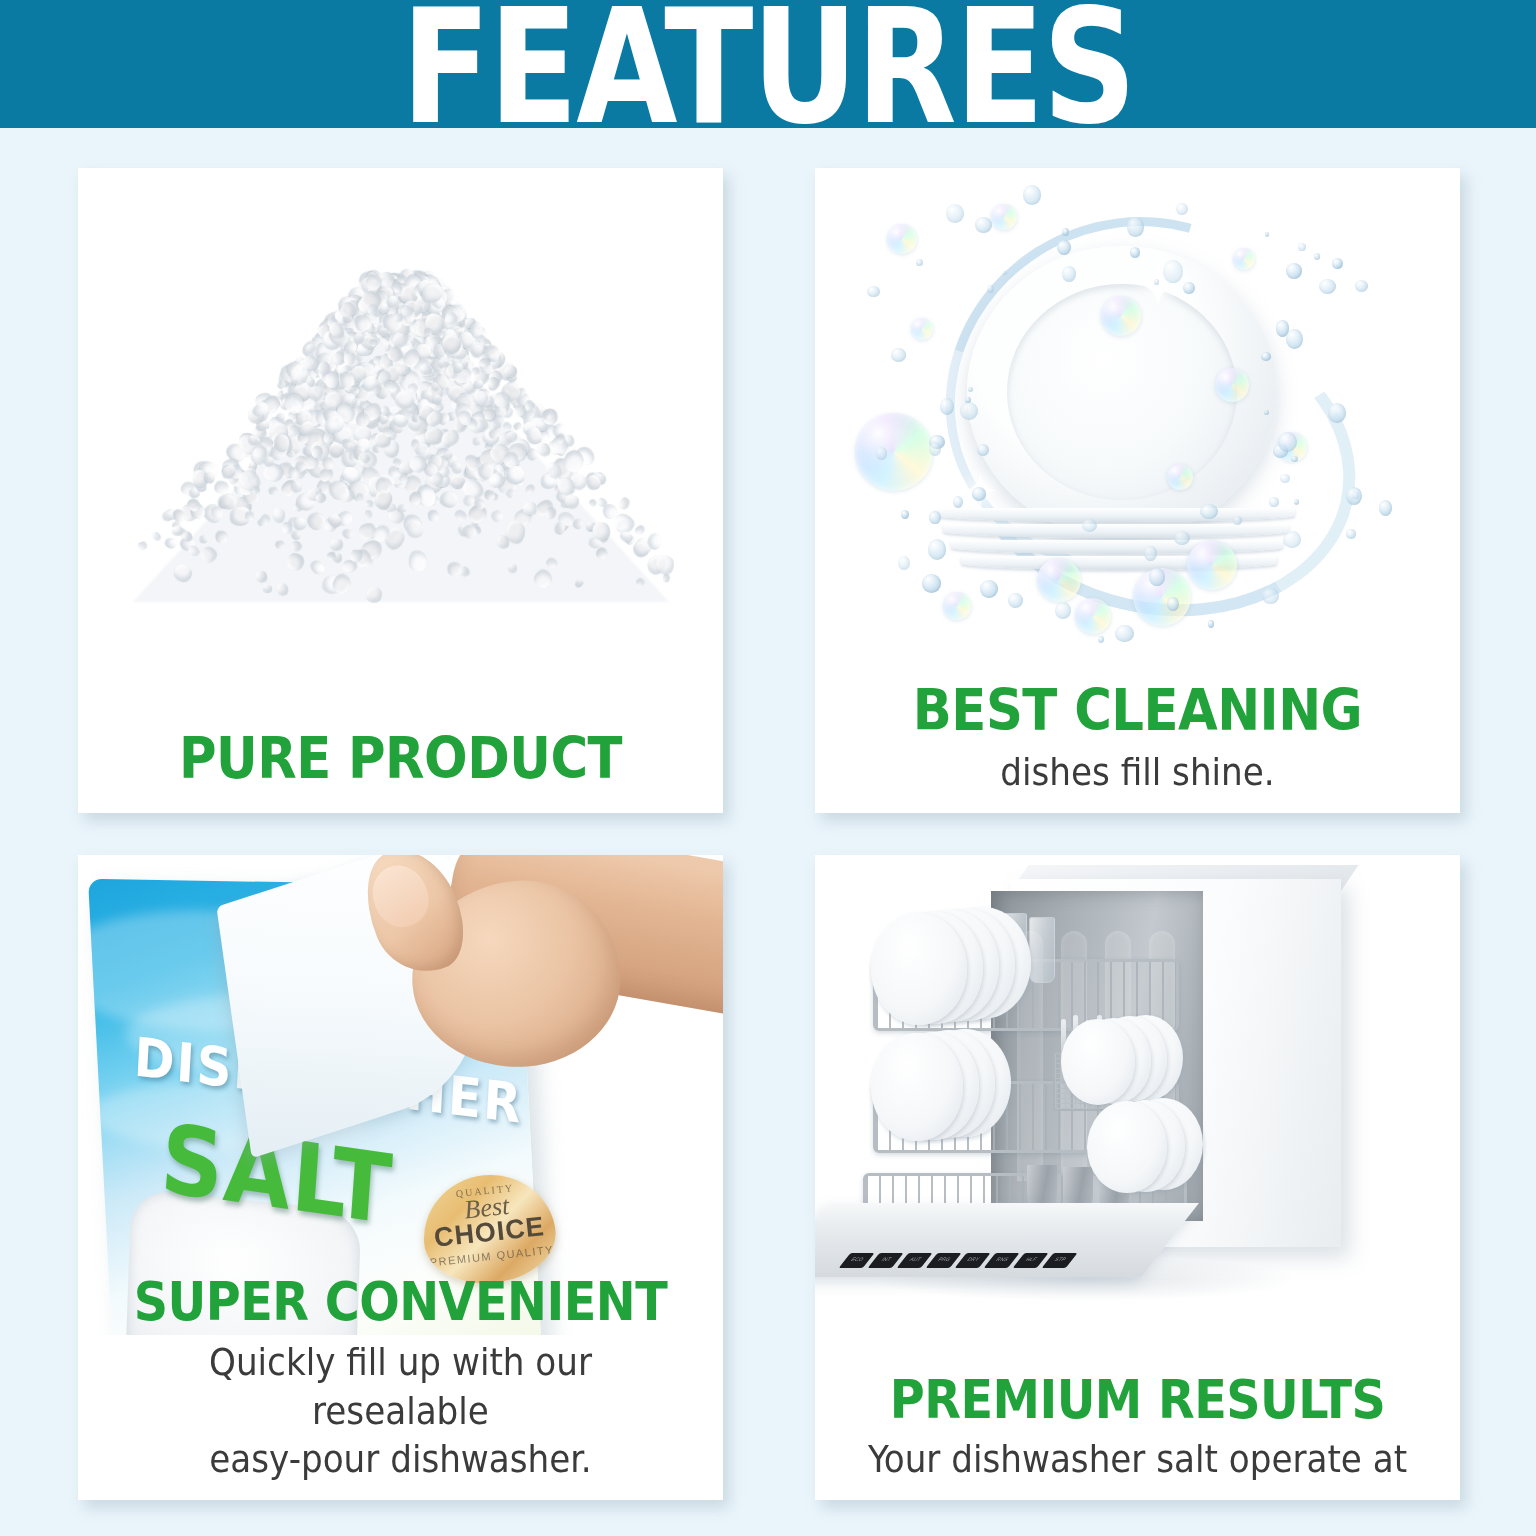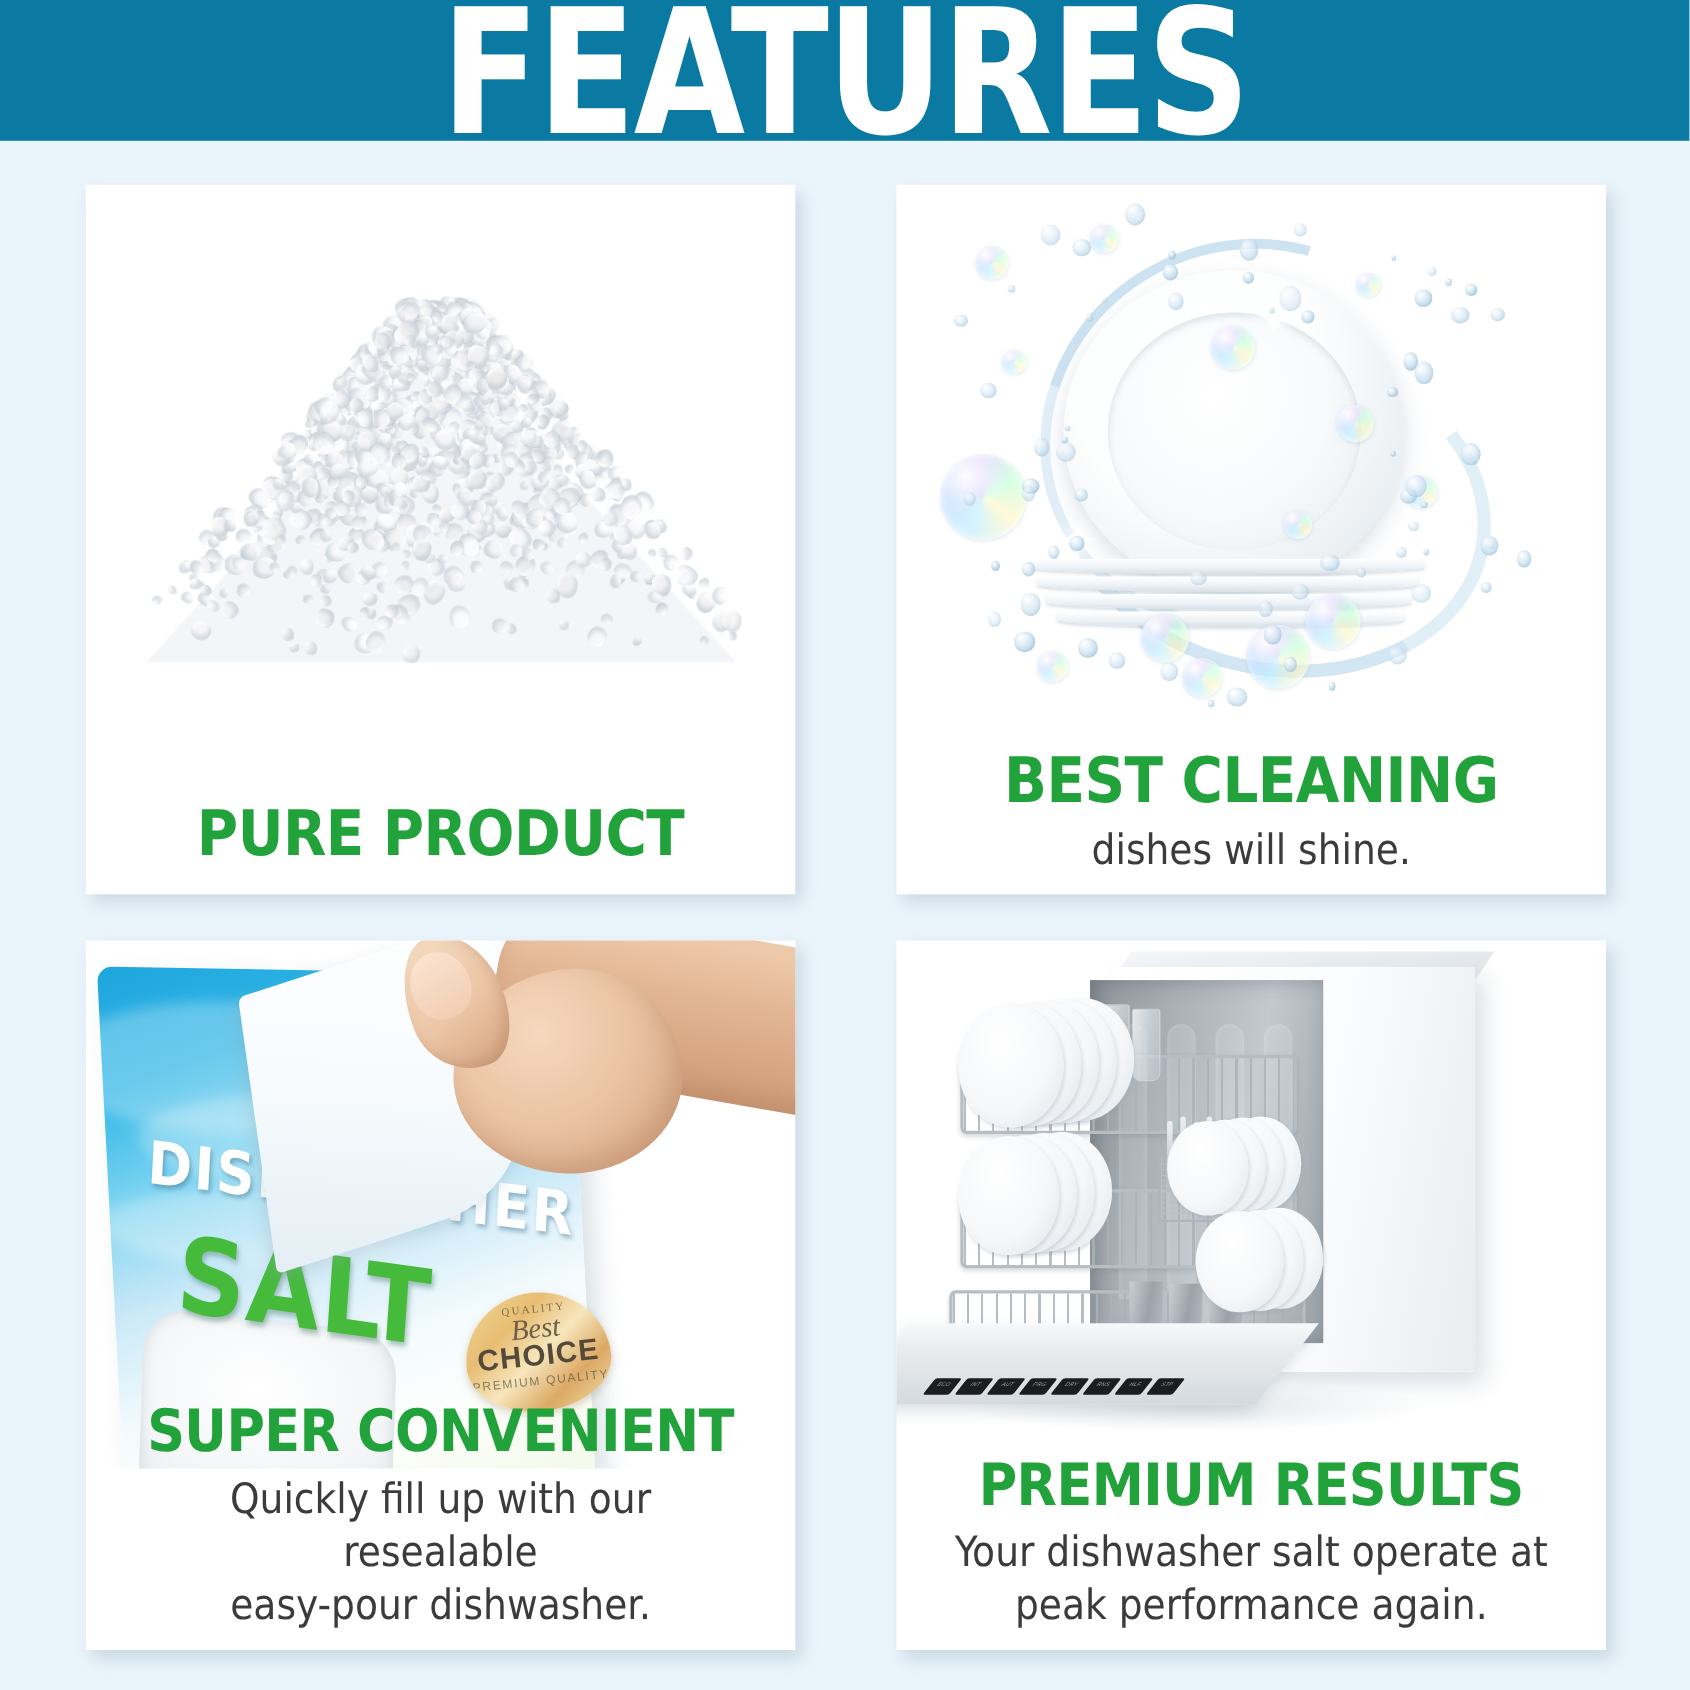--- a/index.html
+++ b/index.html
@@ -1833,21 +1833,21 @@
             <div class="droplet" style="left: 150.485px; top: 229.329px; width: 5.63326px; height: 6.07351px; opacity: 0.89;"></div>
             <div class="droplet" style="left: 348.325px; top: 92.2014px; width: 19.8771px; height: 23.0061px; opacity: 0.5;"></div>
             <div class="droplet" style="left: 266.55px; top: 351.078px; width: 15.069px; height: 12.8694px; opacity: 0.58;"></div>
             <div class="droplet" style="left: 193.061px; top: 424.617px; width: 15.3245px; height: 15.5664px; opacity: 0.72;"></div>
             <div class="droplet" style="left: 300.352px; top: 456.552px; width: 18.5066px; height: 17.243px; opacity: 0.75;"></div>
           </div>
       </div>
       <div class="card-text">
         <div class="card-title">BEST CLEANING</div>
         <div class="card-desc">
-          <span class="line">dishes will shine.</span>
+          <span class="line">dishes fill shine.</span>
         </div>
       </div>
     </div>
 
     <div class="card">
       <div class="card-media">
         <div class="pouch-wrap">
           <div class="pouch-body">
             <div class="pouch-swirl" style="left:-40px; top:30px; width:300px; height:120px;"></div>
             <div class="pouch-swirl" style="left:30px; top:110px; width:340px; height:90px;"></div>
@@ -1956,19 +1956,18 @@
             <div class="dw-plate" style="left: 294px; top: 159.5px; width: 74px; height: 86px; z-index: 37;"></div>
             <div class="dw-plate" style="left: 272px; top: 246px; width: 80px; height: 92px; z-index: 40;"></div>
             <div class="dw-plate" style="left: 290px; top: 244.5px; width: 80px; height: 92px; z-index: 39;"></div>
             <div class="dw-plate" style="left: 308px; top: 243px; width: 80px; height: 92px; z-index: 38;"></div>
           </div>
       </div>
       <div class="card-text">
         <div class="card-title long">PREMIUM RESULTS</div>
         <div class="card-desc">
           <span class="line">Your dishwasher salt operate at</span>
-          <span class="line">peak performance again.</span>
         </div>
       </div>
     </div>
 
   </div>
 </div>
 
 </body></html>

